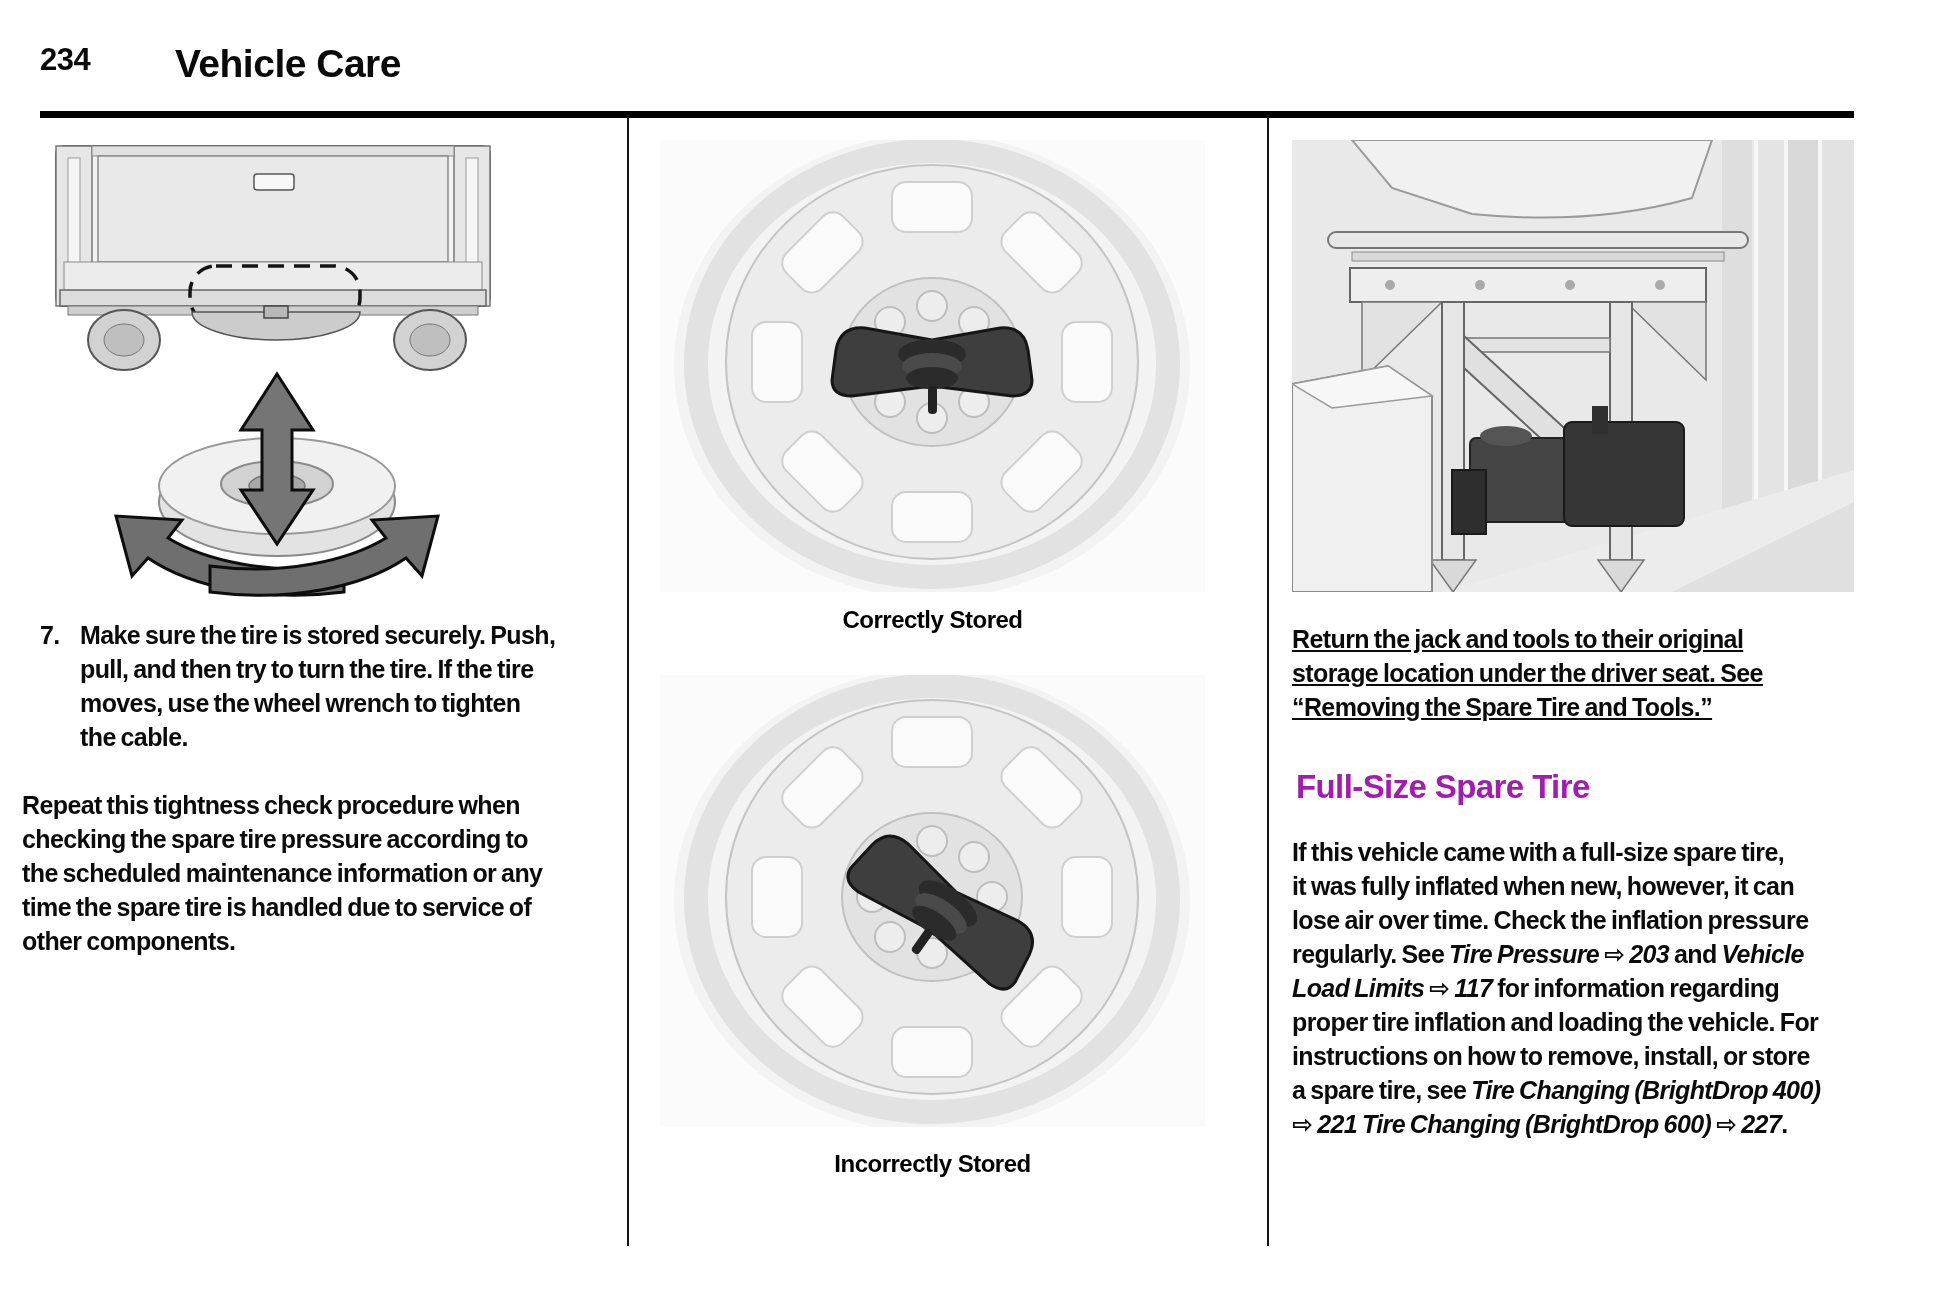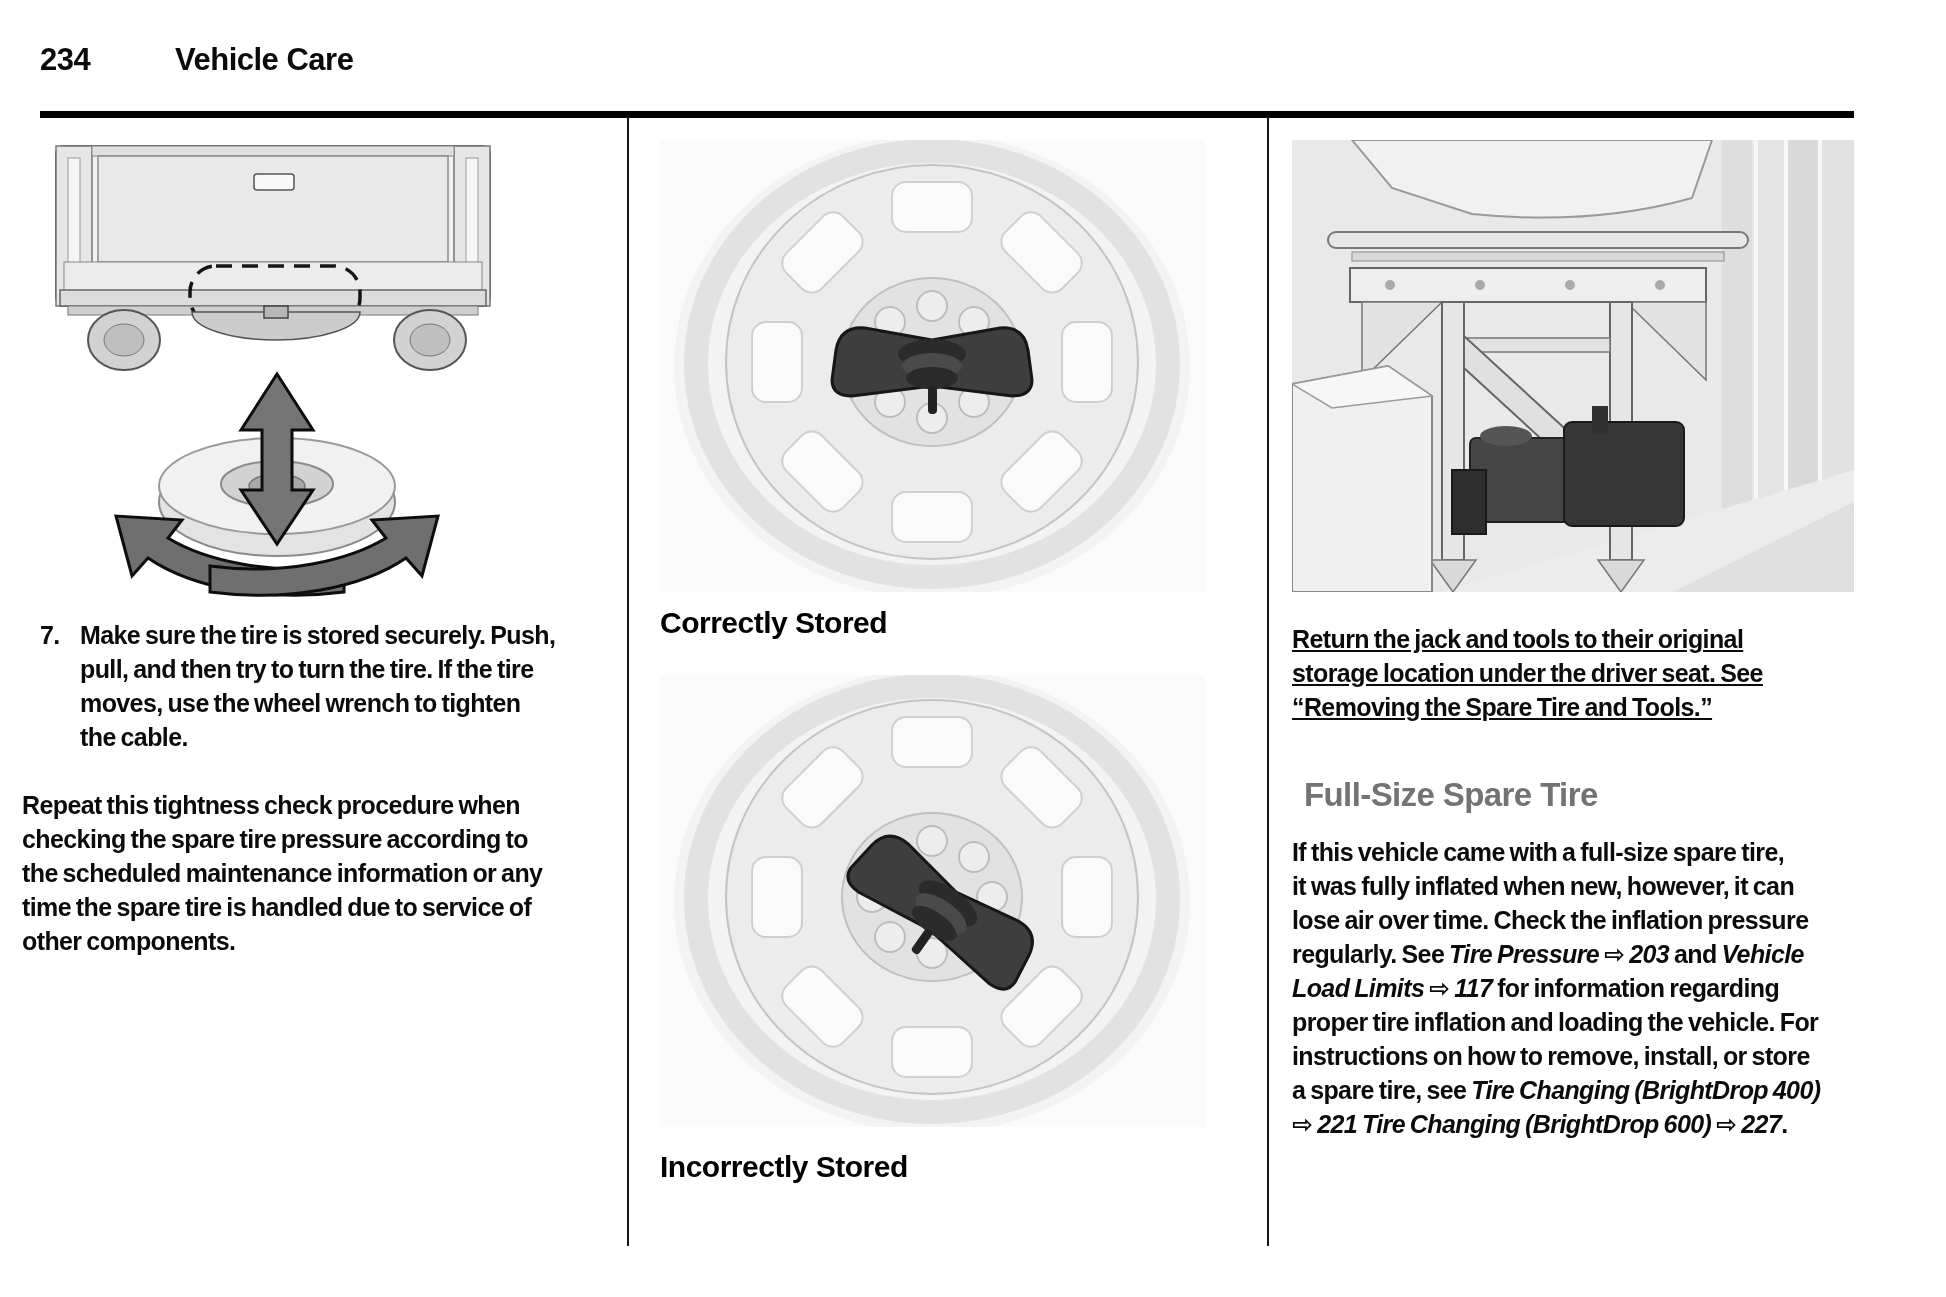--- a/index.html
+++ b/index.html
@@ -1,33 +1,33 @@
 <!DOCTYPE html>
 <html><head>
 <meta charset="utf-8">
 <style>
   html,body{margin:0;padding:0;background:#ffffff;}
   body{width:1946px;height:1297px;position:relative;overflow:hidden;
        font-family:"Liberation Sans","DejaVu Sans",sans-serif;color:#0a0a0a;}
   .abs{position:absolute;}
   .hdr-num{left:40px;top:42px;font-size:31px;font-weight:700;letter-spacing:-0.5px;text-align:right;}
-  .hdr-title{left:175px;top:42px;font-size:31px;font-weight:700;letter-spacing:-0.5px;}
+  .hdr-title{left:175px;top:42px;font-size:39px;font-weight:700;letter-spacing:-0.5px;}
   .rule{left:40px;top:111px;width:1814px;height:7px;background:#000;}
   .divider{top:115px;height:1131px;width:2px;background:#161616;}
   .d1{left:627px;} .d2{left:1267px;}
   .body-text{font-size:25px;line-height:34px;font-weight:700;letter-spacing:-0.6px;
              word-spacing:-1.5px;white-space:pre-line;color:#0b0b0b;}
   .step-num{left:40px;top:618px;width:40px;}
   .step-text{left:80px;top:618px;width:540px;}
   .para-left{left:22px;top:788px;width:585px;}
-  .cap{font-size:30px;font-weight:700;letter-spacing:-0.5px;width:545px;color:#000;}
+  .cap{font-size:24px;font-weight:700;letter-spacing:-0.5px;text-align:center;width:545px;color:#000;}
   .cap1{left:660px;top:606px;}
   .cap2{left:660px;top:1150px;}
   .para-r1{left:1292px;top:622px;width:640px;text-decoration:underline;}
-  .sect-heading{left:1292px;top:764px;font-size:33px;font-weight:700;letter-spacing:-0.6px;margin:12px;color:#737373;}
+  .sect-heading{left:1292px;top:764px;font-size:33px;font-weight:700;letter-spacing:-0.6px;margin:4px;color:#a21caf;}
   .para-r2{left:1292px;top:835px;width:648px;}
   .para-r2 i{font-style:italic;}
   .fig{display:block;}
   .fig1{left:42px;top:140px;}
   .fig2{left:660px;top:140px;}
   .fig3{left:660px;top:675px;}
   .fig4{left:1292px;top:140px;}
 </style>
 </head>
 <body>

